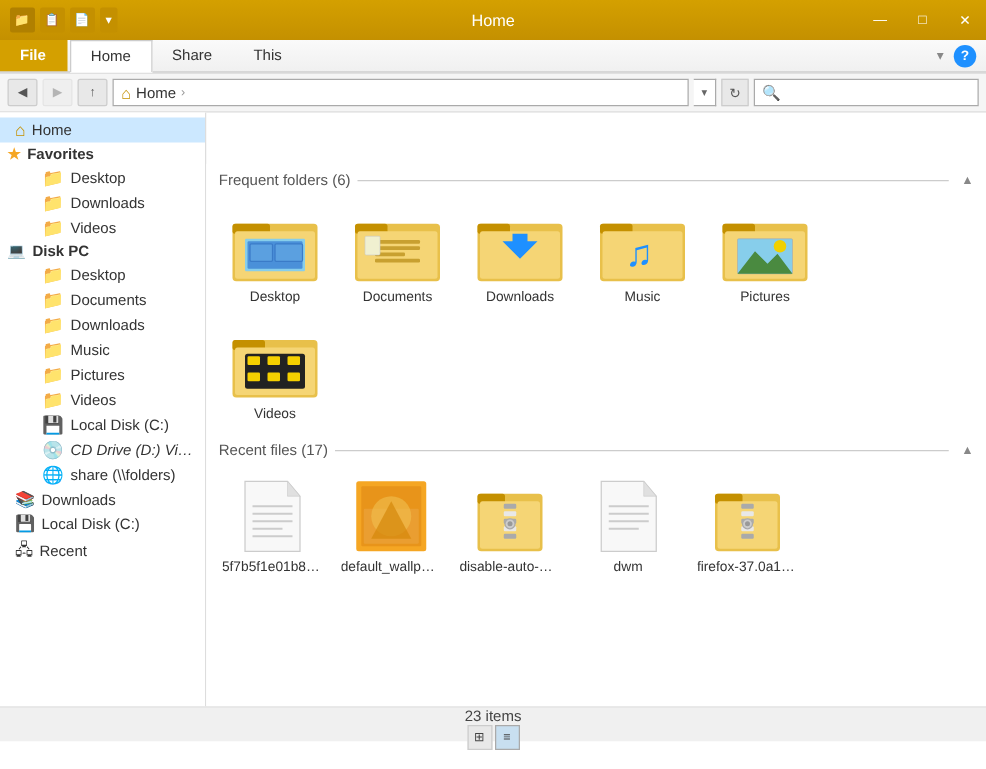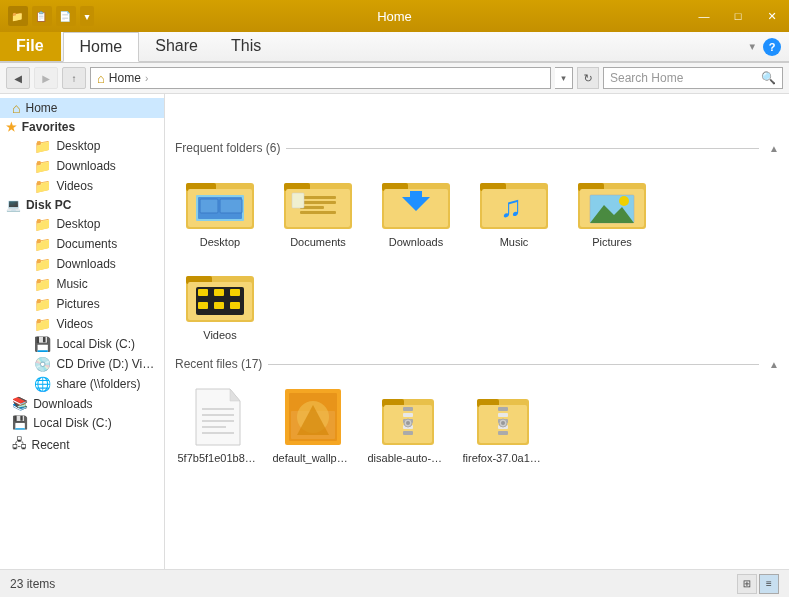--- a/index.html
+++ b/index.html
@@ -32,21 +32,21 @@
       background: #f0f0f0;
       border-bottom: 1px solid #ccc;
     }
     .ribbon-tabs {
       display: flex;
       background: linear-gradient(to bottom, #fafafa, #f0f0f0);
       border-bottom: 1px solid #ccc;
     }
     .ribbon-tab {
       padding: 5px 16px;
-      font-size: 16px;
+      font-size: 12px;
       cursor: pointer;
       color: #333;
       border-right: 1px solid transparent;
     }
     .ribbon-tab.file {
       background: #d4a000;
       color: #fff;
       font-weight: bold;
       margin-right: 2px;
     }
@@ -199,20 +199,21 @@
     #statusbar {
       height: 28px;
       background: #f0f0f0;
       border-top: 1px solid #ddd;
       display: flex;
       align-items: center;
       padding: 0 10px;
       font-size: 12px;
       color: #444;
       justify-content: space-between;
+      flex-direction: column;
     }
     .view-icons { display: flex; gap: 2px; }
     .view-btn { width: 20px; height: 20px; border: 1px solid #ccc; background: #e8e8e8; display: flex; align-items: center; justify-content: center; font-size: 10px; cursor: pointer; }
     .view-btn.active { background: #c8dff0; border-color: #aaa; }
   </style>
 </head>
 <body>
 
 <div id="titlebar">
   <div class="titlebar-icons">
@@ -247,21 +248,20 @@
   <div class="nav-btn" style="opacity:0.4;">▶</div>
   <div class="nav-btn">↑</div>
   <div class="address-box">
     <span class="address-home-icon">⌂</span>
     <span style="color:#333;">Home</span>
     <span style="color:#999; font-size:10px;">›</span>
   </div>
   <div class="chevron-btn">▾</div>
   <div class="refresh-btn">↻</div>
   <div class="search-box">
-    <span style="color:#999; flex:1;">Search Home</span>
     <span style="color:#999;">🔍</span>
   </div>
 </div>
 
 <div id="main">
 
   <div id="sidebar">
 
     <div class="sidebar-item selected">
       <span class="sidebar-icon home">⌂</span>
@@ -315,21 +315,21 @@
       <div class="sidebar-item">
         <span class="sidebar-icon folder">📁</span>
         <span>Videos</span>
       </div>
       <div class="sidebar-item">
         <span class="sidebar-icon drive">💾</span>
         <span>Local Disk (C:)</span>
       </div>
       <div class="sidebar-item">
         <span class="sidebar-icon drive">💿</span>
-        <span style="overflow:hidden; text-overflow:ellipsis; white-space:nowrap; max-width:100px;">CD Drive (D:) Virtu</span>
+        <span style="overflow:hidden; text-overflow:ellipsis; white-space:nowrap; max-width:100px;font-style:italic;">CD Drive (D:) Virtu</span>
       </div>
       <div class="sidebar-item">
         <span class="sidebar-icon network">🌐</span>
         <span style="overflow:hidden; text-overflow:ellipsis; white-space:nowrap; max-width:100px;">share (\\folders)</span>
       </div>
     </div>
 
     <div class="sidebar-item">
       <span style="font-size:13px;">📚</span>
       <span>Downloads</span>
@@ -503,20 +503,33 @@
             <rect x="27" y="34" width="10" height="4" rx="1" fill="#aaa"></rect>
             <rect x="27" y="40" width="10" height="4" rx="1" fill="#e8e8e8"></rect>
             <rect x="27" y="46" width="10" height="4" rx="1" fill="#aaa"></rect>
             <circle cx="32" cy="38" r="4" fill="#ccc" stroke="#aaa" stroke-width="1"></circle>
             <circle cx="32" cy="38" r="2" fill="#999"></circle>
           </svg>
         </div>
         <span class="file-label">disable-auto-arr...</span>
       </div>
 
+      <div class="file-item">
+        <div class="file-icon">
+          <svg width="64" height="64" viewBox="0 0 64 64">
+            <polygon points="10,4 44,4 54,16 54,60 10,60" fill="#f8f8f8" stroke="#ccc" stroke-width="1"></polygon>
+            <polygon points="44,4 44,16 54,16" fill="#e0e0e0" stroke="#ccc" stroke-width="0.5"></polygon>
+            <line x1="16" y1="24" x2="48" y2="24" stroke="#ccc" stroke-width="1.5"></line>
+            <line x1="16" y1="30" x2="48" y2="30" stroke="#ccc" stroke-width="1.5"></line>
+            <line x1="16" y1="36" x2="48" y2="36" stroke="#ccc" stroke-width="1.5"></line>
+            <line x1="16" y1="42" x2="40" y2="42" stroke="#ccc" stroke-width="1.5"></line>
+          </svg>
+        </div>
+        <span class="file-label">dwm</span>
+      </div>
 
       <div class="file-item">
         <div class="file-icon">
           <svg width="64" height="64" viewBox="0 0 64 64">
             <rect x="6" y="14" width="52" height="46" rx="3" fill="#e8c04a"></rect>
             <rect x="6" y="14" width="22" height="8" rx="2" fill="#c49000"></rect>
             <rect x="8" y="20" width="48" height="38" rx="2" fill="#f5d575"></rect>
             <rect x="27" y="22" width="10" height="4" rx="1" fill="#aaa"></rect>
             <rect x="27" y="28" width="10" height="4" rx="1" fill="#e8e8e8"></rect>
             <rect x="27" y="34" width="10" height="4" rx="1" fill="#aaa"></rect>

